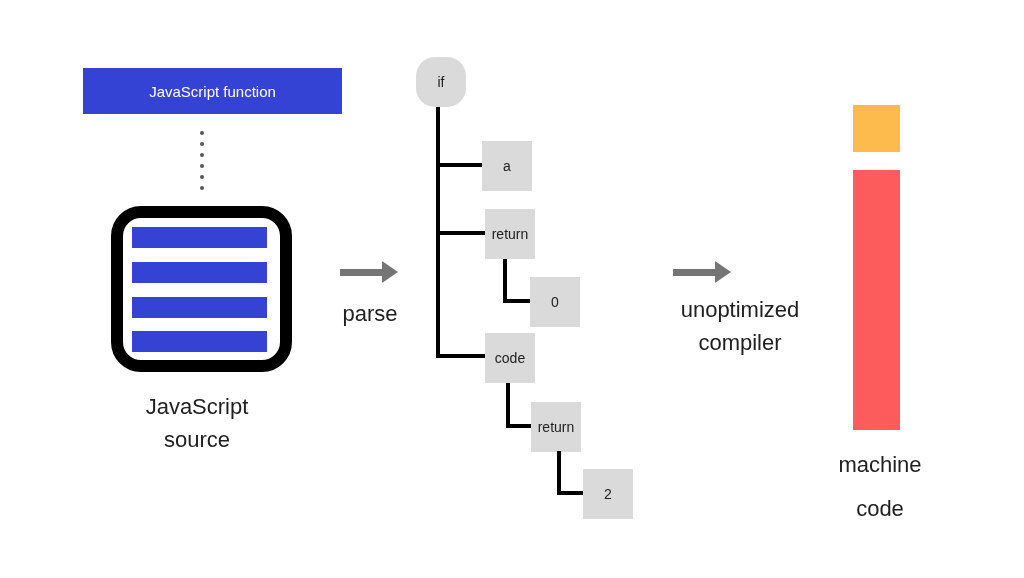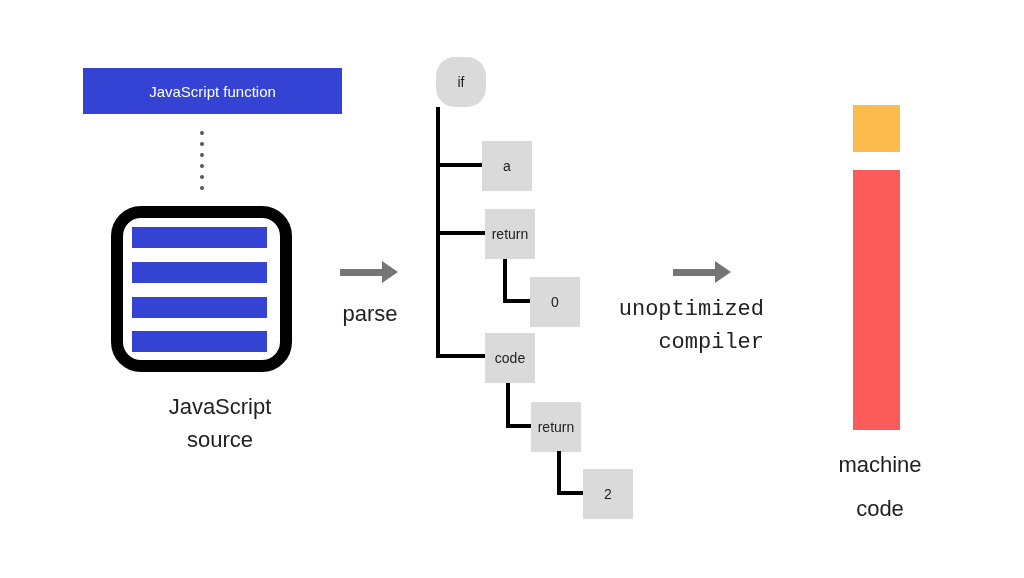--- a/index.html
+++ b/index.html
@@ -33,21 +33,21 @@
     left: 111px; top: 206px; width: 181px; height: 166px;
     box-sizing: border-box;
     border: 12px solid #000000; border-radius: 30px;
     background: #ffffff;
   }
   .source-icon .bar {
     position: absolute; left: 9px; width: 135px; height: 21px;
     background: #3443D4;
   }
   .source-label {
-    left: 120px; top: 390px; width: 200px;
+    left: 97px; top: 390px; width: 200px;
     text-align: center; font-size: 22px; line-height: 33px;
     white-space: pre-line;
   }
 
   
   .arrow { width: 58px; height: 22px; }
   .arrow .shaft {
     position: absolute; left: 0; top: 8px; width: 43px; height: 7px;
     background: #757575;
   }
@@ -58,24 +58,23 @@
     border-bottom: 11px solid transparent;
     border-left: 16px solid #757575;
   }
   .parse-arrow { left: 340px; top: 261px; }
   .parse-label {
     left: 330px; top: 293px; width: 80px;
     text-align: center; font-size: 22px; margin-top: 8px;
   }
   .compiler-arrow { left: 673px; top: 261px; }
   .compiler-label {
-    left: 604px; top: 293px; width: 160px;
-    text-align: right; font-size: 22px; line-height: 33px;
+    left: 660px; top: 293px; width: 160px;
+    text-align: center; font-size: 22px; line-height: 33px;
     white-space: pre-line;
-    font-family: Liberation Mono, monospace;
   }
 
   
   .ast-node {
     width: 50px; height: 50px; background: #DADADA;
     display: flex; align-items: center; justify-content: center;
     font-size: 14px; color: #212121;
   }
   .tree-line { background: #000000; }
 
@@ -113,21 +112,21 @@
 
   <div class="abs source-label">JavaScript
 source</div>
 
   <div class="abs arrow parse-arrow">
     <span class="shaft"></span>
       <span class="head"></span>
   </div>
   <div class="abs parse-label">parse</div>
 
-  <div class="abs ast-node" style="left:436px; top:57px;border-radius:19px;">if</div>
+  <div class="abs ast-node" style="left:416px; top:57px;border-radius:19px;">if</div>
   <div class="abs ast-node" style="left:482px; top:141px;">a</div>
   <div class="abs ast-node" style="left:485px; top:209px;">return</div>
   <div class="abs ast-node" style="left:530px; top:277px;">0</div>
   <div class="abs ast-node" style="left:485px; top:333px;">code</div>
   <div class="abs ast-node" style="left:531px; top:402px;">return</div>
   <div class="abs ast-node" style="left:583px; top:469px;">2</div>
 
   <div class="abs tree-line" style="left:436px; top:107px; width:4px;  height:251px;"></div>
   <div class="abs tree-line" style="left:436px; top:163px; width:46px; height:4px;"></div>
   <div class="abs tree-line" style="left:436px; top:231px; width:49px; height:4px;"></div>

